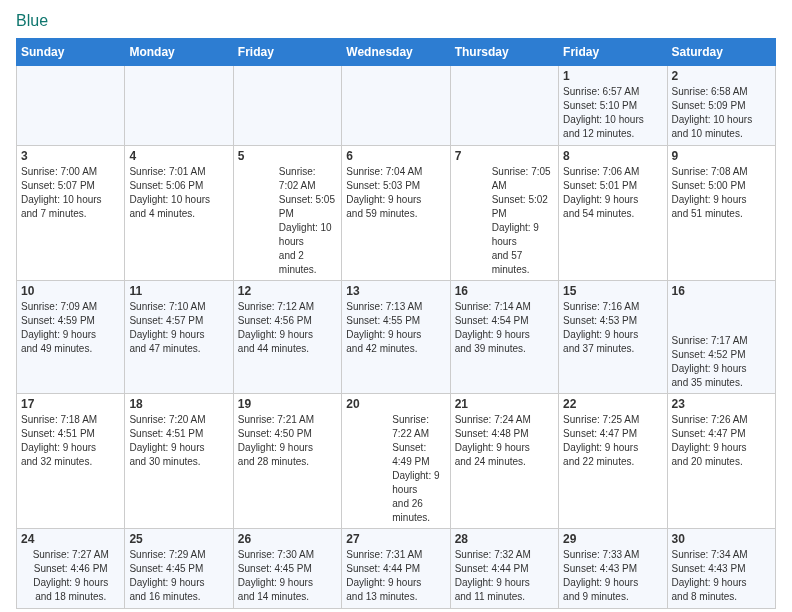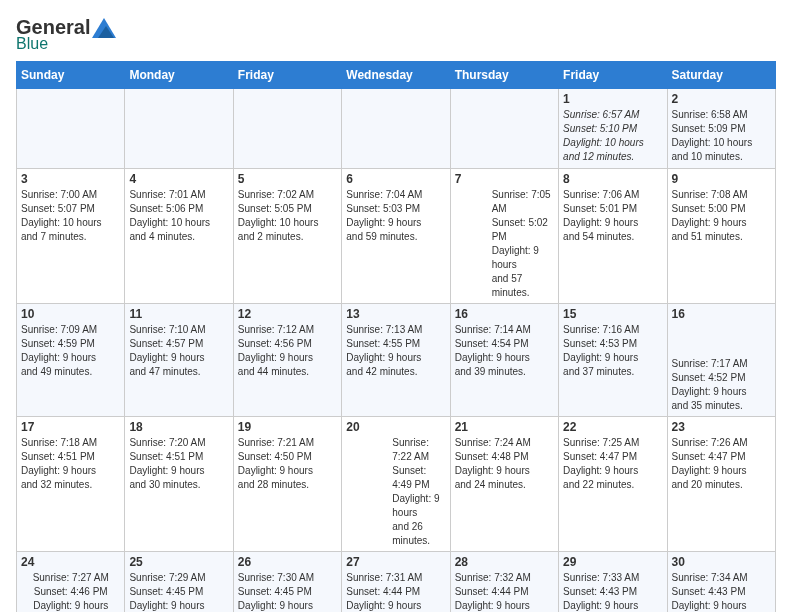--- a/index.html
+++ b/index.html
@@ -76,27 +76,20 @@
     }
     .empty-cell {
       background: #f5f8fd;
     }
   </style>
 </head>
 <body>
 
 <div class="header-area">
   <div class="logo">
-    <div style="display:flex;align-items:center;">
-      <span style="font-size:20px;font-weight:bold;color:#333;">General</span>
-      <svg width="24" height="20" viewBox="0 0 24 20" style="margin-left:2px;">
-        <polygon points="0,20 12,0 24,20" fill="#2d7dd2"></polygon>
-        <polygon points="6,20 14,8 22,20" fill="#1a5fa0"></polygon>
-      </svg>
-    </div>
     <span style="font-size:16px;font-weight:normal;color:#0f766e;margin-top:-4px;">Blue</span>
   </div>
   <div class="title-area">
     <div class="month-title"></div>
     <div class="location-subtitle"></div>
   </div>
 </div>
 
 <table>
   <thead>
@@ -112,21 +105,21 @@
   </thead>
   <tbody id="calendar-body">
   <tr>
         <td class="empty-cell"></td>
         <td class="empty-cell"></td>
         <td class="empty-cell"></td>
         <td class="empty-cell"></td>
         <td class="empty-cell"></td>
         <td>
           <span class="day-number">1</span>
-          <div class="day-info" style="white-space: pre-line; font-style: italic;">Sunrise: 6:57 AM
+          <div class="day-info" style="white-space: pre-line;">Sunrise: 6:57 AM
 Sunset: 5:10 PM
 Daylight: 10 hours
 and 12 minutes.</div>
         </td>
         <td>
           <span class="day-number">2</span>
           <div class="day-info" style="white-space: pre-line;">Sunrise: 6:58 AM
 Sunset: 5:09 PM
 Daylight: 10 hours
 and 10 minutes.</div>
@@ -142,21 +135,21 @@
         </td>
         <td>
           <span class="day-number">4</span>
           <div class="day-info" style="white-space: pre-line;">Sunrise: 7:01 AM
 Sunset: 5:06 PM
 Daylight: 10 hours
 and 4 minutes.</div>
         </td>
         <td>
           <span class="day-number">5</span>
-          <div class="day-info" style="white-space: pre-line;">Sunrise: 7:02 AM
+          <div class="day-info" style="white-space: pre-line; margin-left: 41px;">Sunrise: 7:02 AM
 Sunset: 5:05 PM
 Daylight: 10 hours
 and 2 minutes.</div>
         </td>
         <td>
           <span class="day-number">6</span>
           <div class="day-info" style="white-space: pre-line;">Sunrise: 7:04 AM
 Sunset: 5:03 PM
 Daylight: 9 hours
 and 59 minutes.</div>

